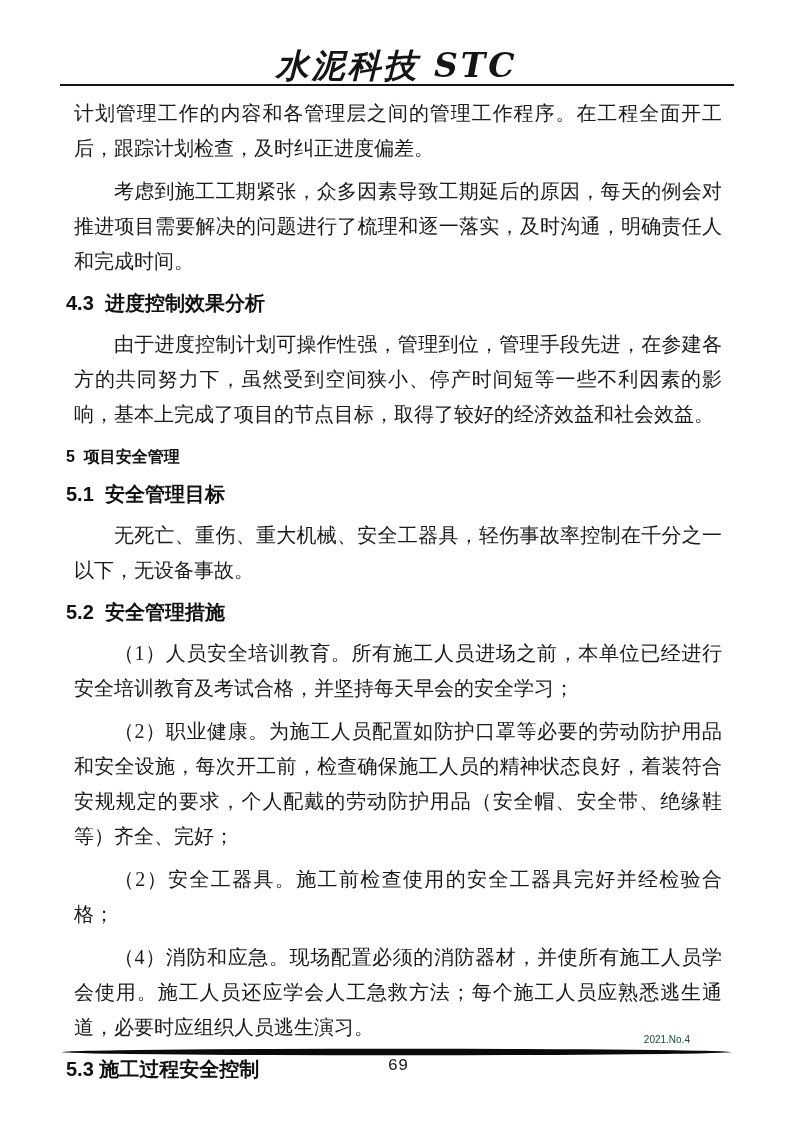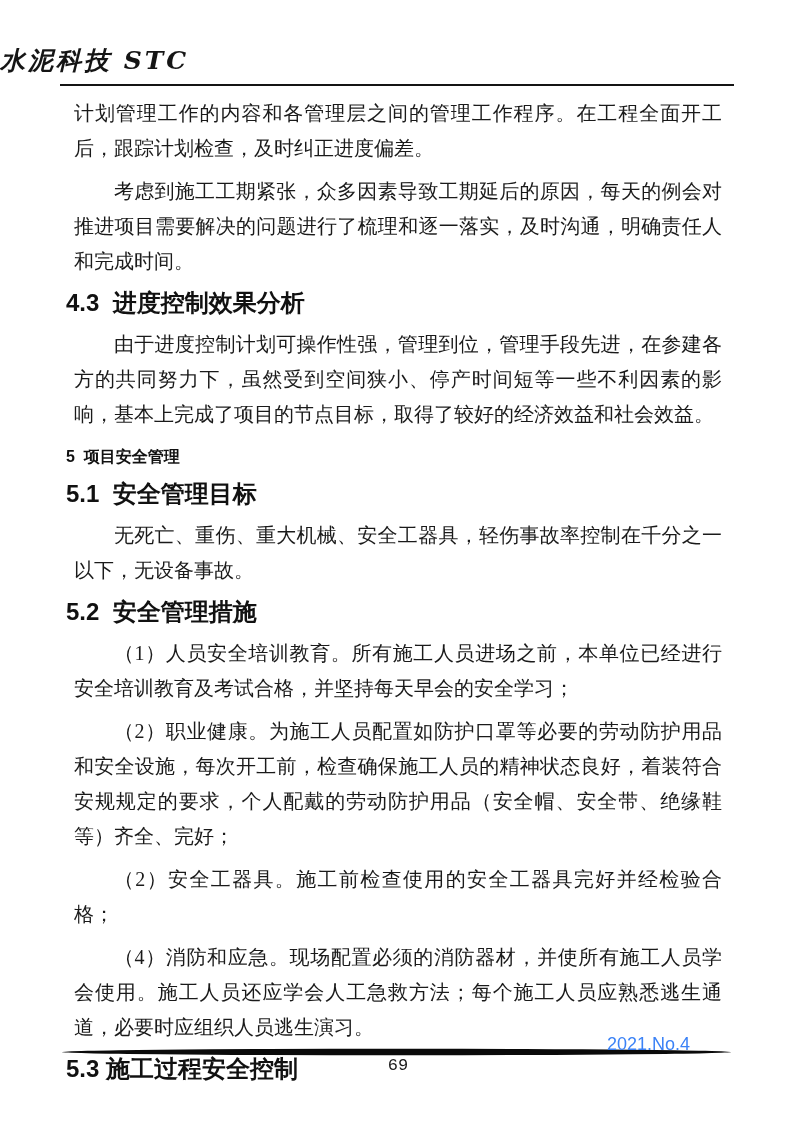--- a/index.html
+++ b/index.html
@@ -16,25 +16,25 @@
     color: #1a1a1a;
     font-family: "Liberation Serif", "DejaVu Serif", serif;
     overflow: hidden;
   }
   
   .journal-title {
     position: absolute;
     top: 44px;
     left: 0;
     right: 0;
-    text-align: left;
+    text-align: center;
     font-family: "DejaVu Serif", serif;
     font-style: italic;
     font-weight: bold;
-    font-size: 25px;
+    font-size: 33px;
     letter-spacing: 3px;
     color: #151515;
   }
   .header-rule {
     position: absolute;
     top: 84px;
     left: 60px;
     right: 59px;
     border-top: 2px solid #141414;
   }
@@ -62,21 +62,21 @@
     font-size: 16px;
     line-height: 34px;
     margin: 6px 0 2px 0;
     text-align: left;
     white-space: pre-wrap;
     color: #111111;
   }
   .h-sub {
     font-family: "Liberation Sans", "DejaVu Sans", sans-serif;
     font-weight: bold;
-    font-size: 24px;
+    font-size: 20px;
     line-height: 32px;
     margin: 4px 0;
     text-align: left;
     white-space: pre-wrap;
     color: #111111;
   }
   
   .footer-rule {
     position: absolute;
     top: 1048px;
@@ -93,22 +93,22 @@
     text-align: center;
     font-family: Liberation Mono, monospace;
     font-size: 17px;
     color: #1a1a1a;
   }
   .issue-label {
     position: absolute;
     top: 1034px;
     right: 103px;
     font-family: "Liberation Sans", "DejaVu Sans", sans-serif;
-    font-size: 18px;
-    color: #3b82f6;
+    font-size: 10px;
+    color: #14532d;
   }
 </style>
 </head>
 <body>
 
 <div class="page">
 
   <div class="journal-title">水泥科技 STC</div>
 
   <div class="header-rule"></div>

